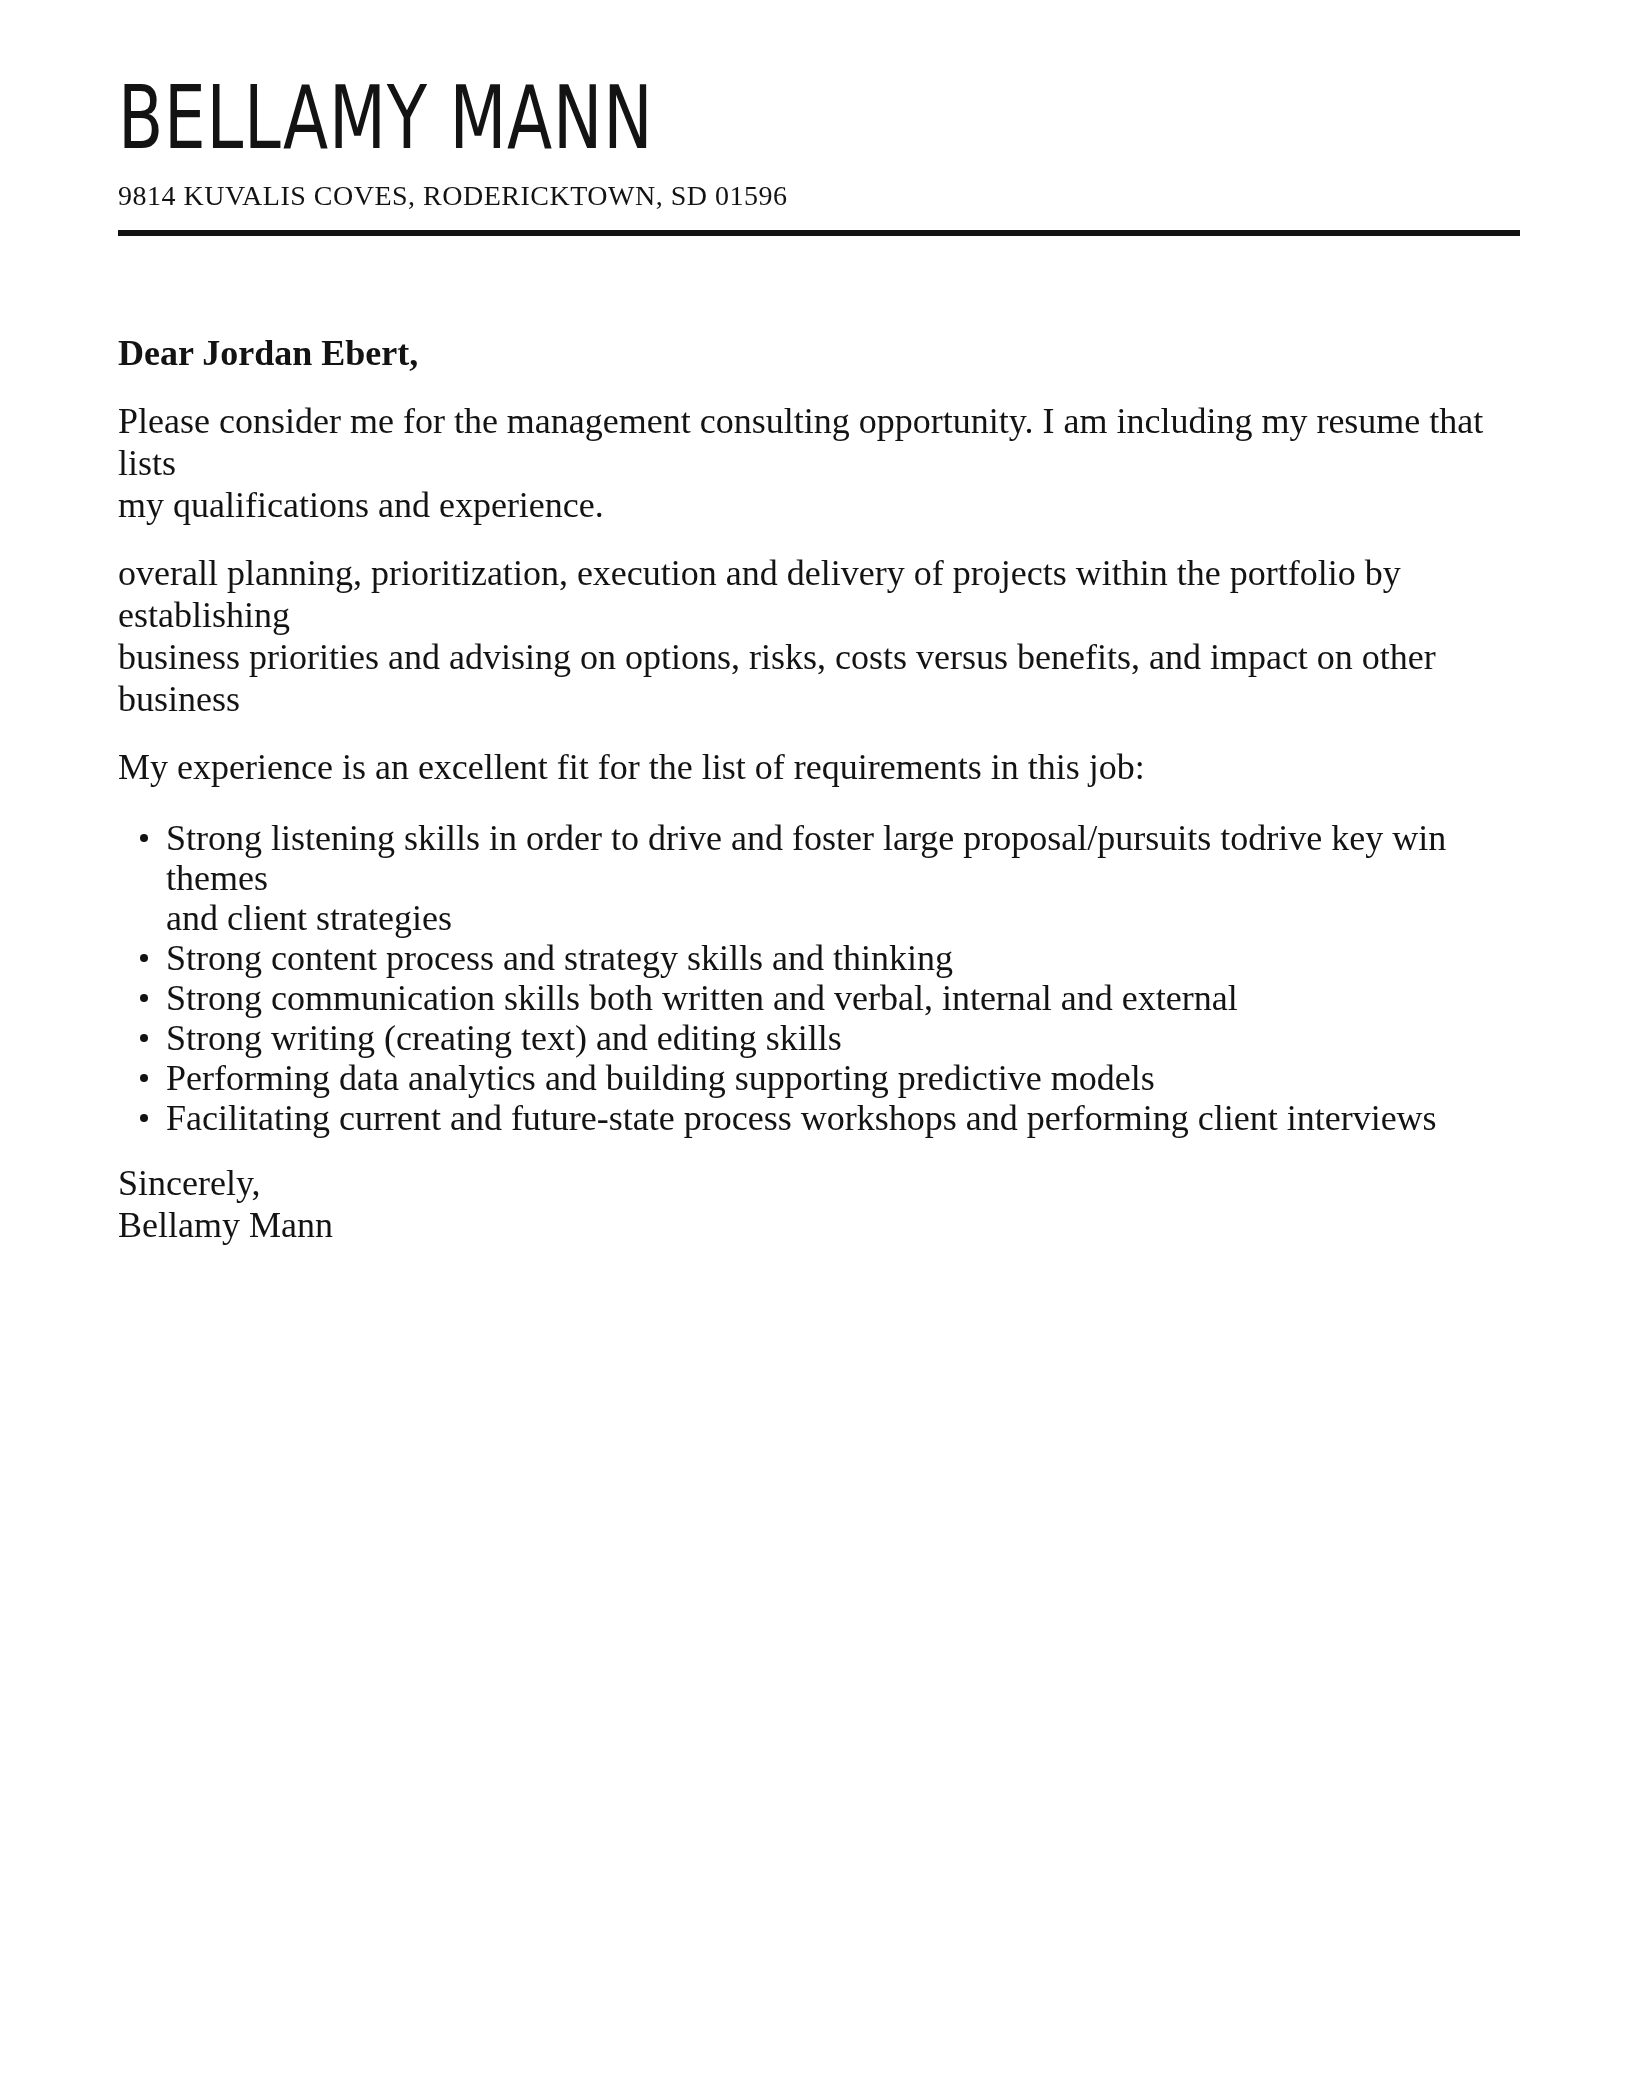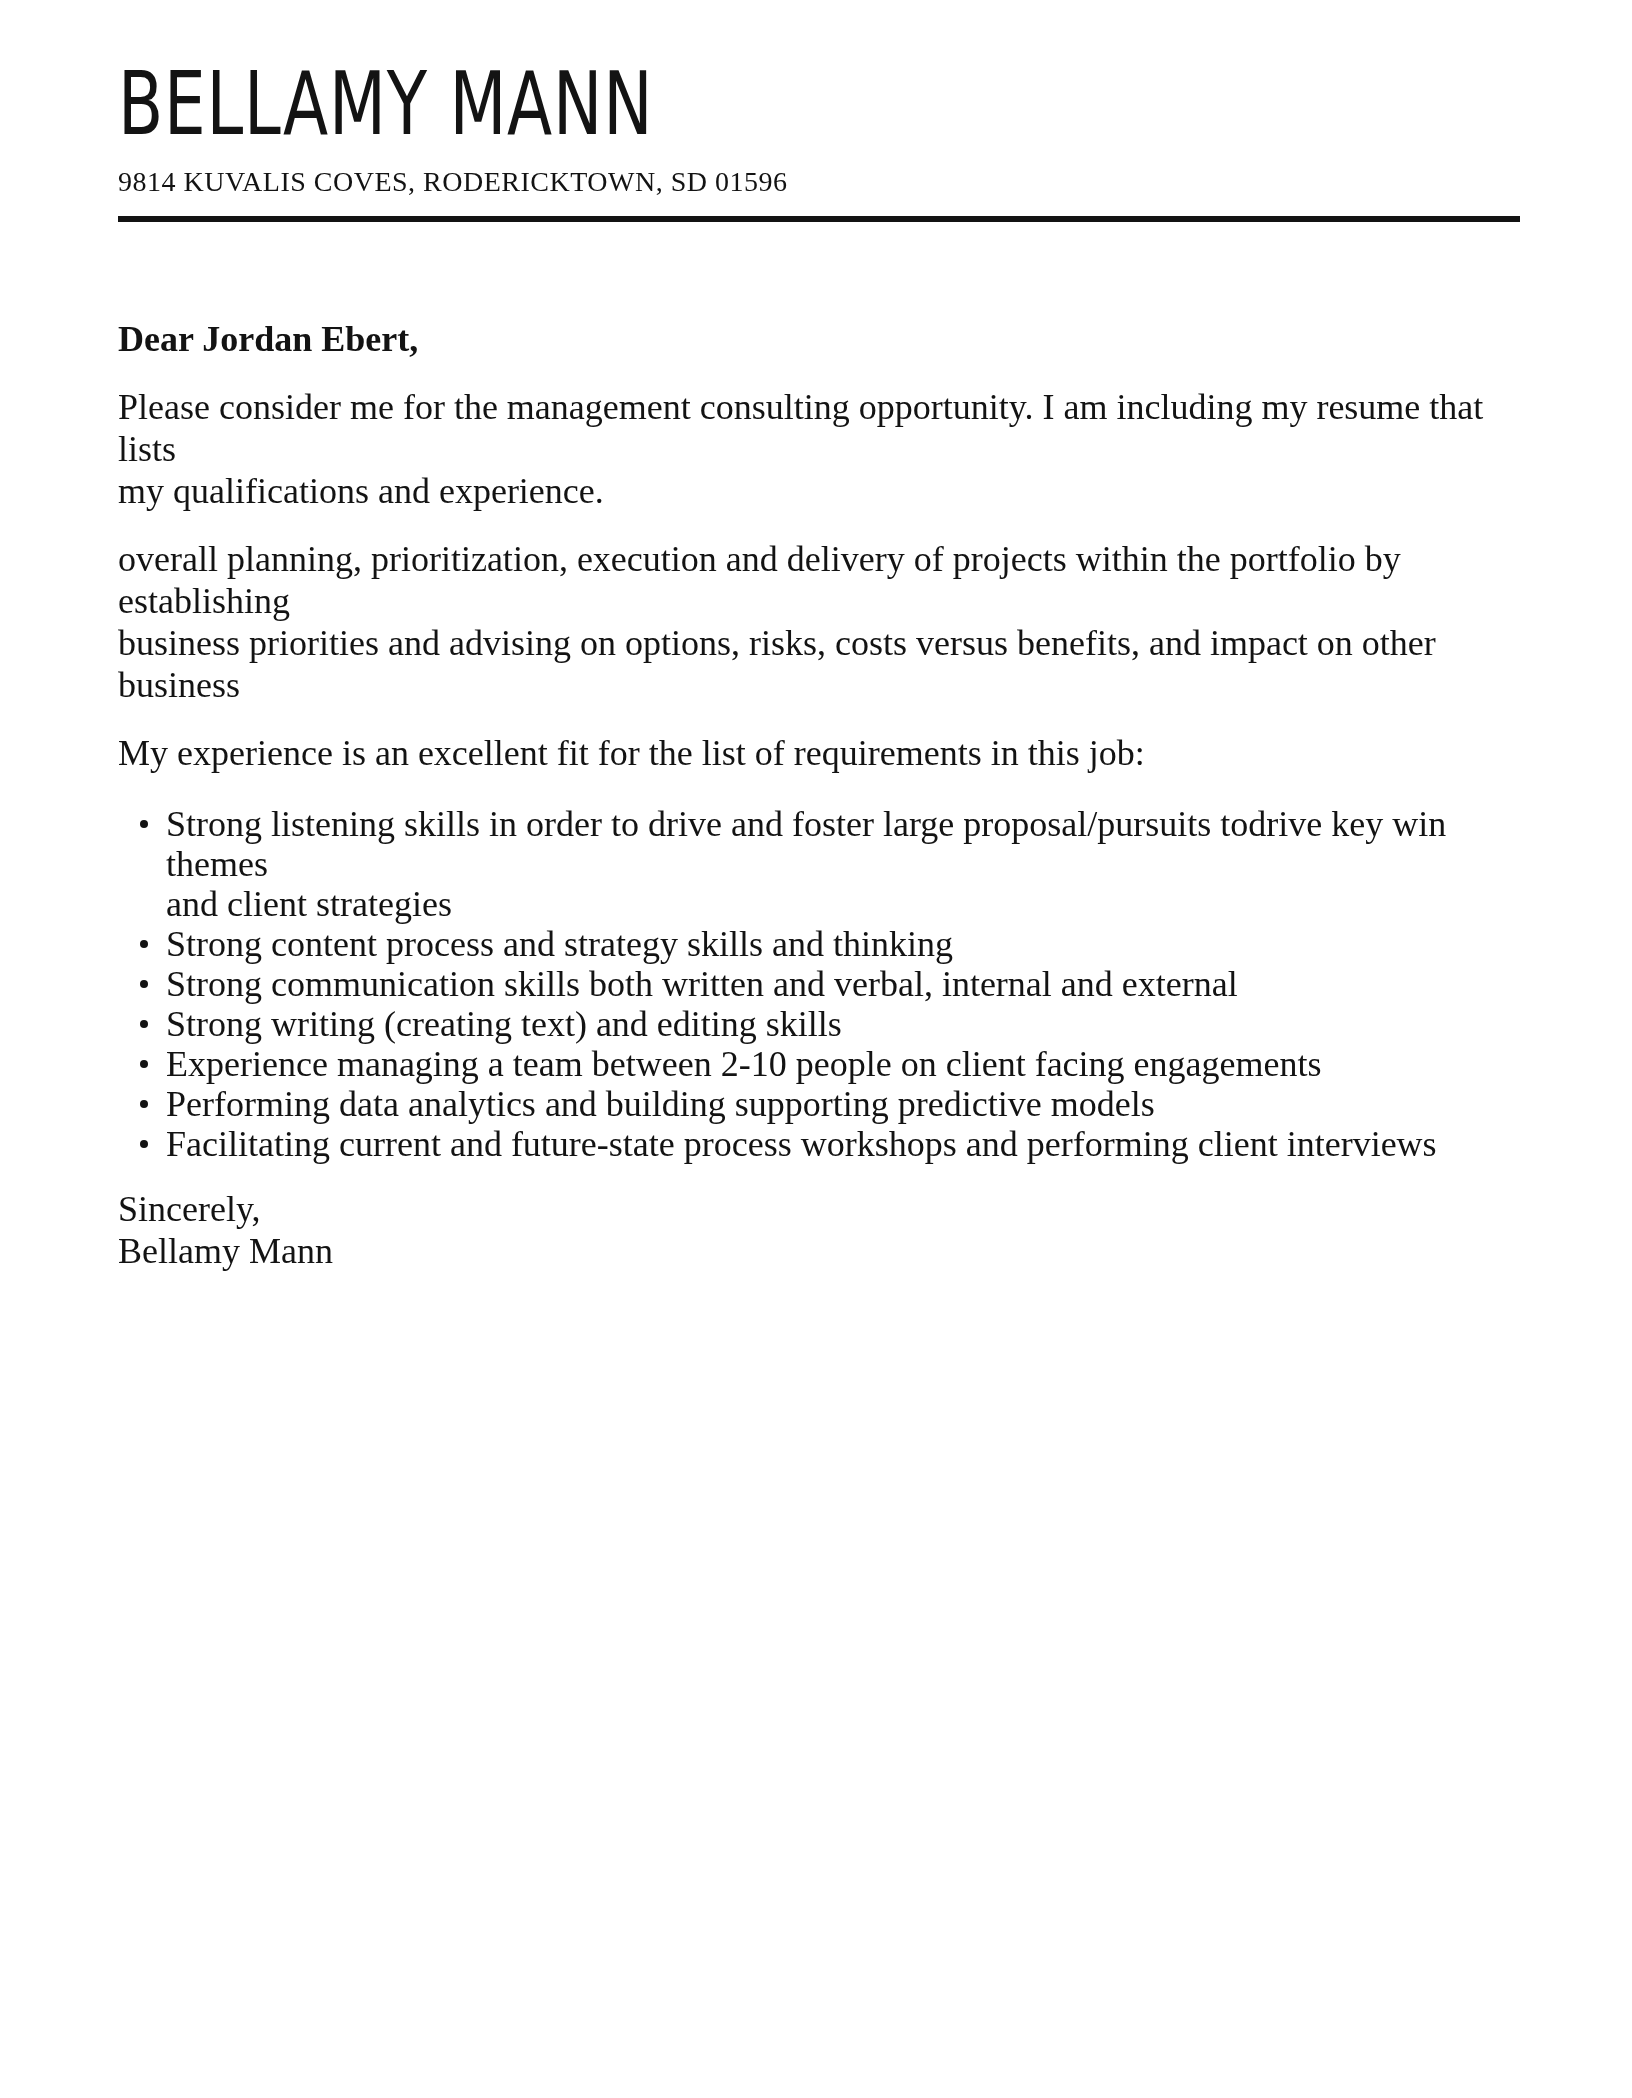--- a/index.html
+++ b/index.html
@@ -14,21 +14,21 @@
     font-family:"Liberation Serif", serif;
   }
   .page{
     position:relative;
     width:1632px;
     height:2098px;
     background:var(--page_bg);
     overflow:hidden;
   }
   .content{
-    padding:56px 112px 0 118px;
+    padding:70px 112px 0 118px;
     color:var(--text);
   }
   
   .name{
     margin:0;
     font-family:"DejaVu Sans", sans-serif;
     font-weight:400;
     font-size:88px;
     line-height:1.08;
     letter-spacing:1px;
@@ -126,24 +126,20 @@
         <li>
           <span class="dot"></span>
           <span class="line">Strong communication skills both written and verbal, internal and external</span>
         </li>
         <li>
           <span class="dot"></span>
           <span class="line">Strong writing (creating text) and editing skills</span>
         </li>
         <li>
           <span class="dot"></span>
-          <span class="line">Experience managing a team between 2-10 people on client facing engagements</span>
-        </li>
-        <li>
-          <span class="dot"></span>
           <span class="line">Performing data analytics and building supporting predictive models</span>
         </li>
         <li>
           <span class="dot"></span>
           <span class="line">Facilitating current and future-state process workshops and performing client interviews</span>
         </li>
       </ul>
 
 
       <div class="signoff-block">

